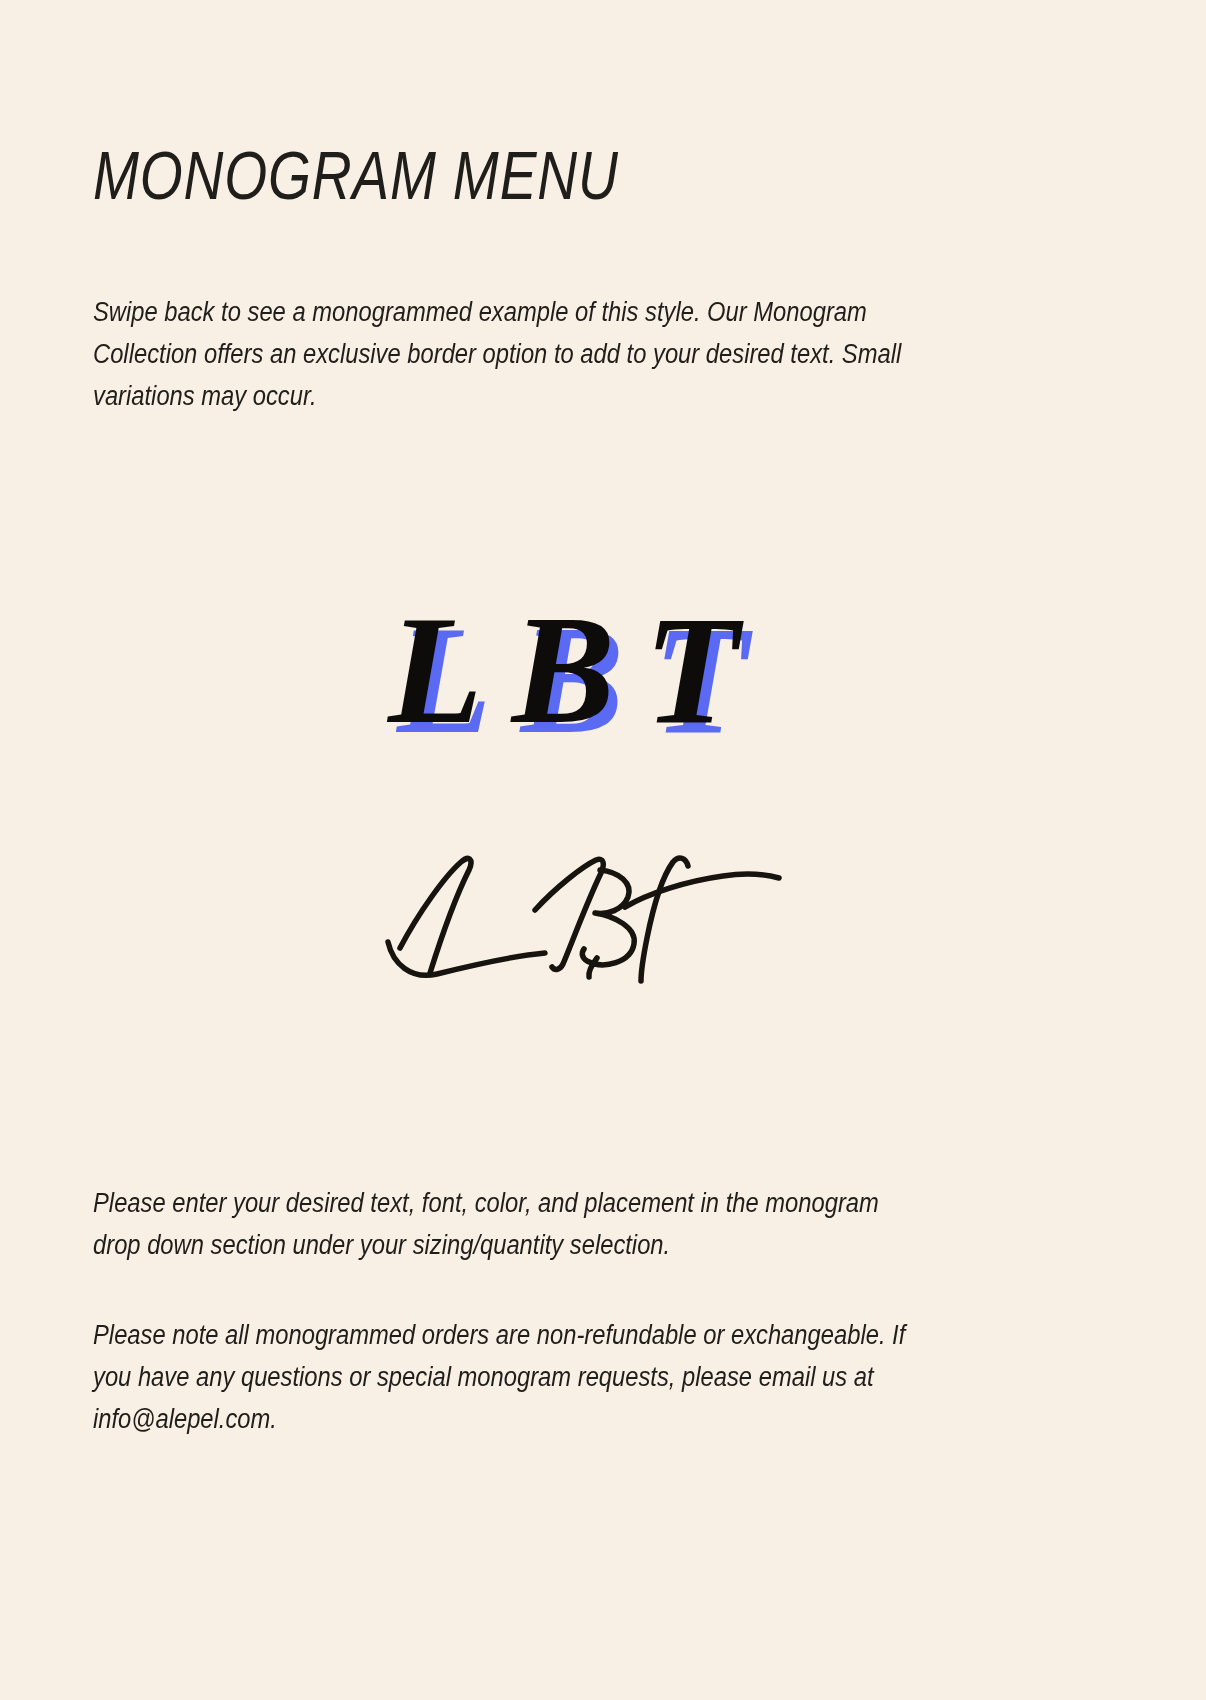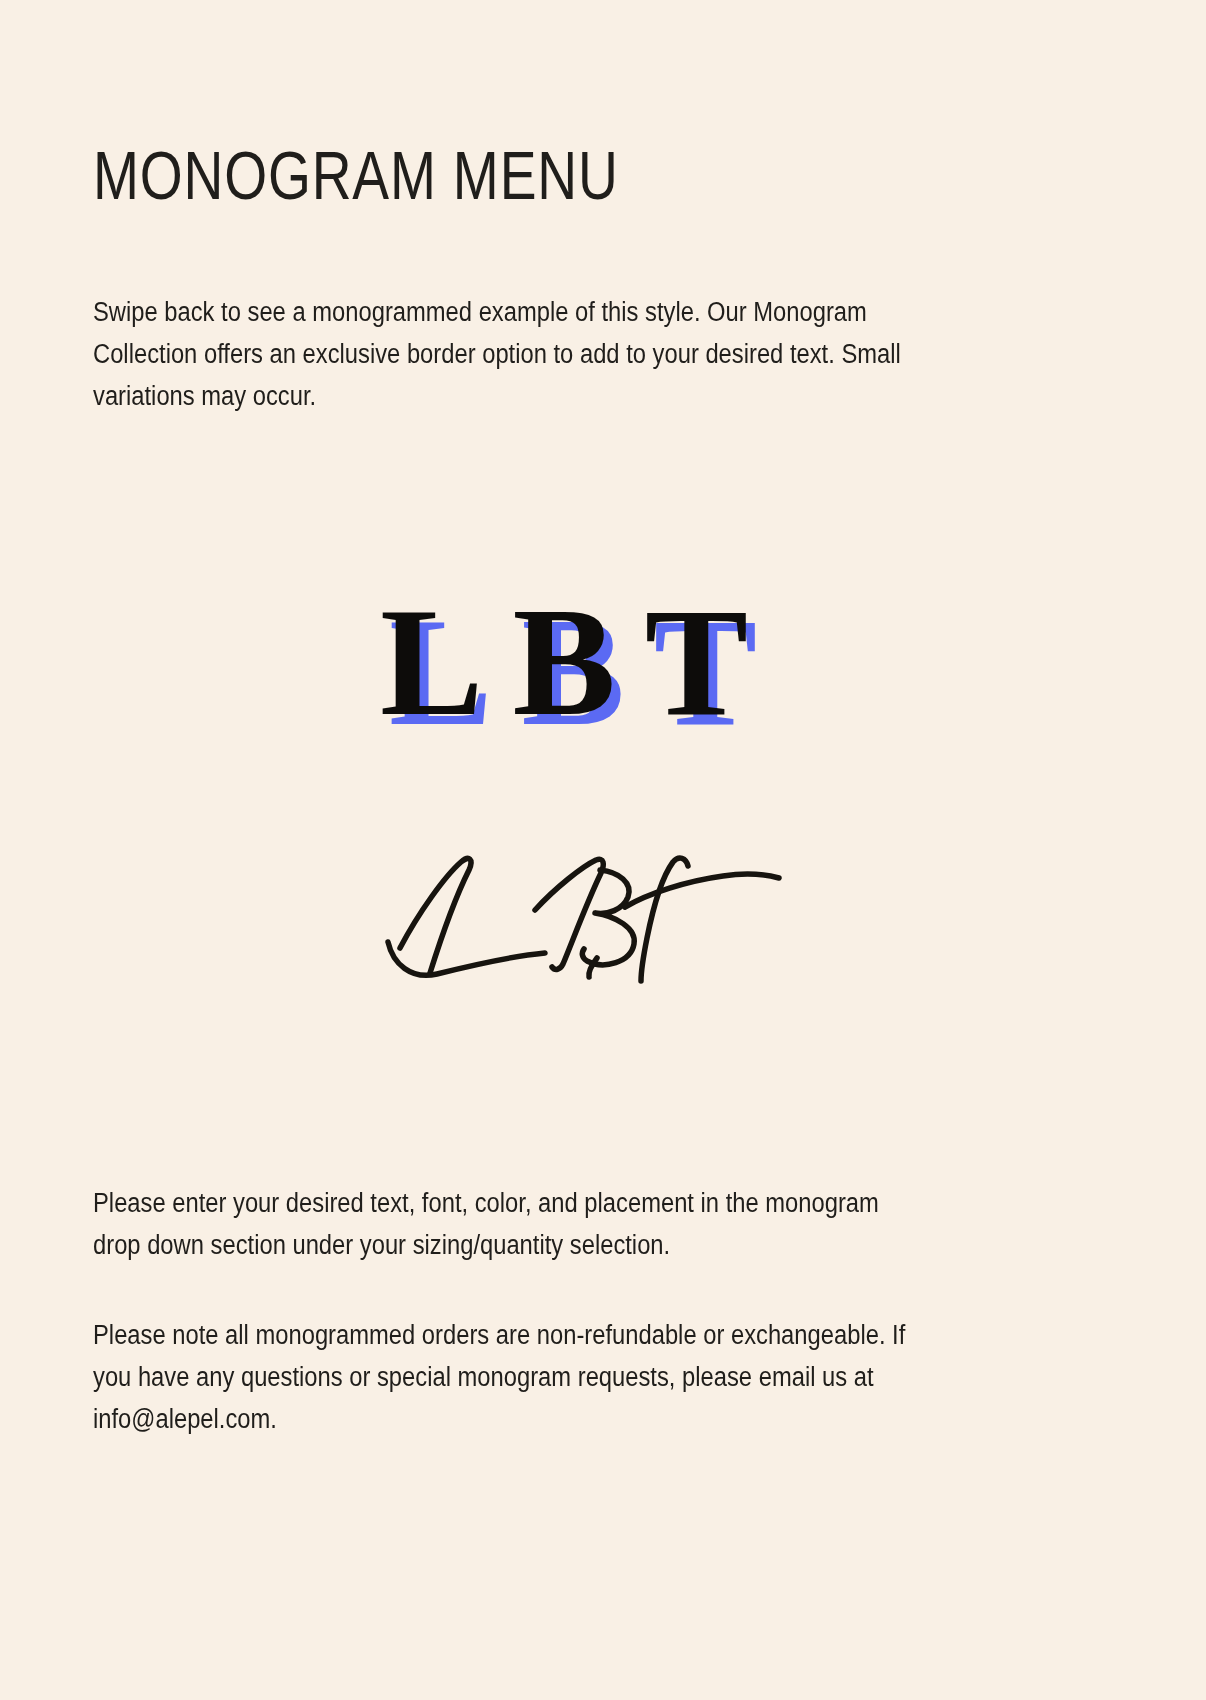--- a/index.html
+++ b/index.html
@@ -5,20 +5,21 @@
   html,body{margin:0;padding:0;}
   body{background:var(--color-background,#f9f0e5);}
   .canvas{
     position:relative;
     width:1206px;
     height:1700px;
     overflow:hidden;
     background:var(--color-background,#f9f0e5);
     color:var(--color-text,#201e1b);
     font-family:"Liberation Sans",sans-serif;
+    font-style:italic;
   }
   .title{
     position:absolute;
     left:93px;
     top:141px;
     margin:0;
     font-size:69px;
     font-weight:400;
     line-height:1;
     letter-spacing:1px;
@@ -37,21 +38,21 @@
     transform-origin:left top;
   }
   .para .line{display:block;white-space:nowrap;}
   .intro{top:291px;}
   .instructions{top:1182px;}
   .policy{top:1314px;}
   .serif-monogram{
     position:absolute;
     left:380px;
     top:585px;
-    margin:0;
+    margin:8px;
     font-family:"Liberation Serif",serif;
     font-weight:700;
     font-size:155px;
     line-height:1;
     letter-spacing:29px;
     white-space:nowrap;
     color:#0d0c0a;
     text-shadow:9px 10px 0 var(--color-accent,#5b6af3);
   }
   .script-monogram{

